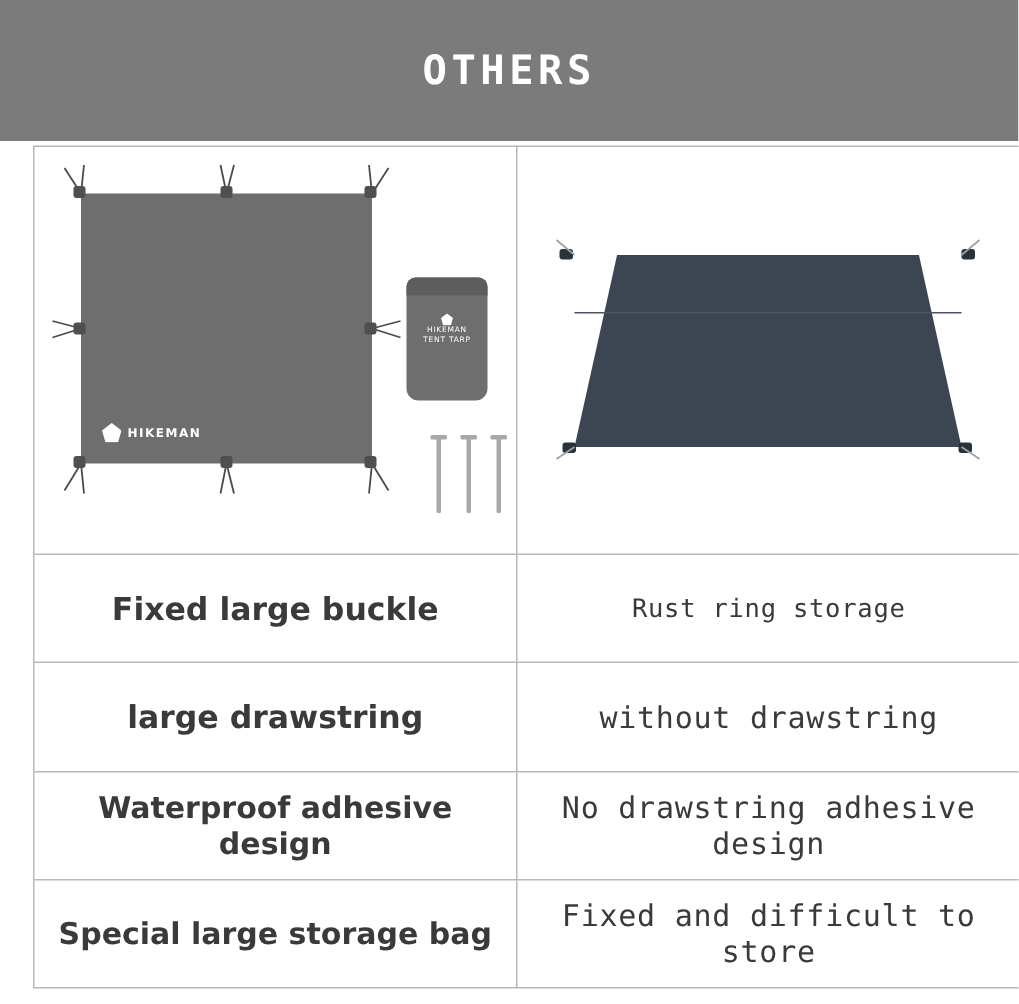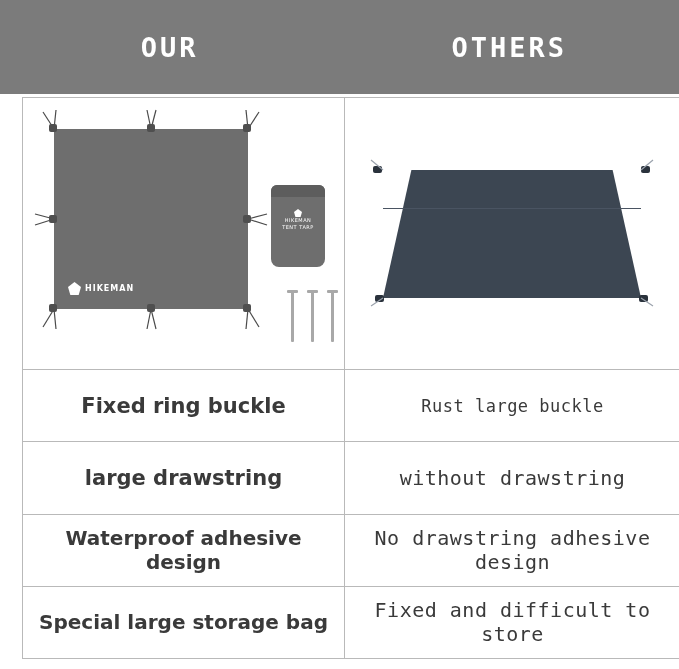--- a/index.html
+++ b/index.html
@@ -223,23 +223,20 @@
     background: #2a323c;
     border-radius: 2px;
   }
 </style>
 </head>
 <body>
 
 <div class="page">
 
   <div class="header-band">
-    <div class="header-cell">
-      <span class="header-title">OUR</span>
-    </div>
     <div class="header-cell">
       <span class="header-title">OTHERS</span>
     </div>
   </div>
 
   <div class="table">
 
     <div class="img-row">
 
       <div class="img-cell left">
@@ -310,22 +307,22 @@
             <path d="M38 72 L26 62"></path>
             <path d="M296 72 L308 62"></path>
             <path d="M38 200 L26 208"></path>
             <path d="M296 200 L308 208"></path>
           </g>
         </svg>
       </div>
     </div>
 
     <div class="row">
-      <div class="cell left f-lg">Fixed ring buckle</div>
-      <div class="cell right f-rt-lg">Rust  large buckle</div>
+      <div class="cell left f-lg">Fixed large buckle</div>
+      <div class="cell right f-rt-lg">Rust  ring storage</div>
     </div>
     <div class="row">
       <div class="cell left f-lg">large drawstring</div>
       <div class="cell right f-rt-md">without  drawstring</div>
     </div>
     <div class="row">
       <div class="cell left f-md">Waterproof adhesive design</div>
       <div class="cell right f-rt-md">No drawstring adhesive design</div>
     </div>
     <div class="row last">

